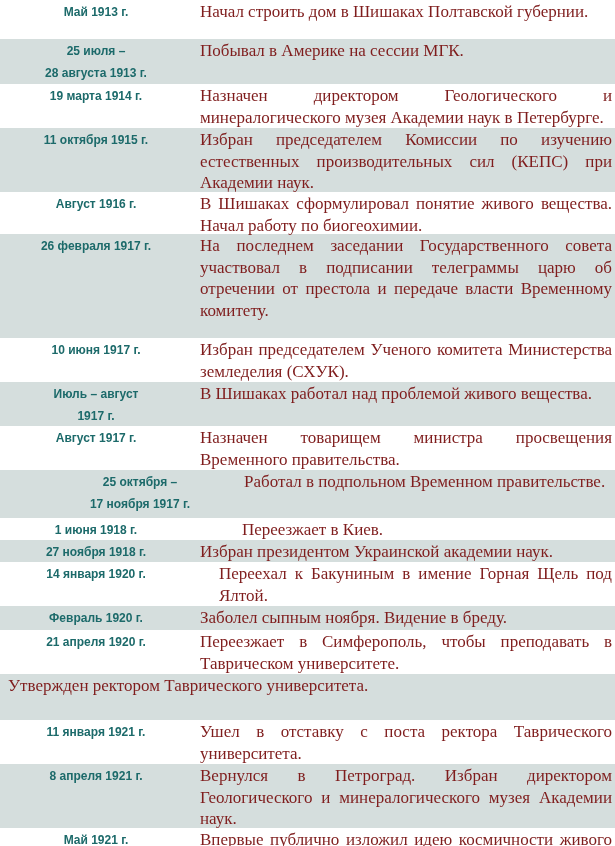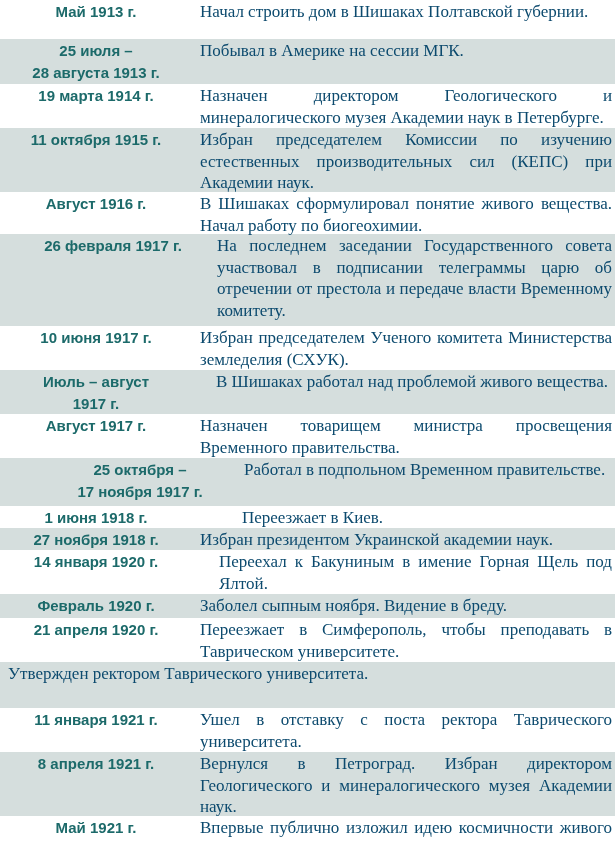--- a/index.html
+++ b/index.html
@@ -4,29 +4,29 @@
 <style>
   html, body { margin: 0; padding: 0; background: #ffffff; }
   body { width: 615px; height: 846px; overflow: hidden; }
   .table { width: 615px; }
   .row { display: flex; box-sizing: border-box; align-items: flex-start; }
   .row.shaded { background: #d5dedd; }
   .date {
     width: 192px; flex: 0 0 192px; box-sizing: border-box;
     text-align: center;
     font-family: "Liberation Sans", "DejaVu Sans", sans-serif;
-    font-weight: bold; font-size: 15px; line-height: 22px;
+    font-weight: bold; font-size: 12px; line-height: 22px;
     color: #1c6a6a; padding-top: 1px;
     white-space: pre-line;
   }
   .text {
     flex: 1 1 auto; box-sizing: border-box;
     padding-left: 8px; padding-right: 3px;
     font-family: "Liberation Serif", "DejaVu Serif", serif;
-    font-size: 17px; line-height: 21.5px; color: #0c4a6e;
+    font-size: 17px; line-height: 21.5px; color: #7f1d1d;
     text-align: justify; padding-top: 1px;
   }
 </style>
 </head>
 <body>
 
 <div class="table" id="table">
     <div class="row" style="height: 39px;">
       <div class="date">Май 1913 г.</div>
       <div class="text">Начал строить дом в Шишаках Полтавской губернии.</div>
@@ -41,29 +41,29 @@
       <div class="text">Назначен директором Геологического и минералогического музея Академии наук в Петербурге.</div>
     </div>
     <div class="row shaded" style="height: 64px;">
       <div class="date">11 октября 1915 г.</div>
       <div class="text">Избран председателем Комиссии по изучению естественных производительных сил (КЕПС) при Академии наук.</div>
     </div>
     <div class="row" style="height: 42px;">
       <div class="date">Август 1916 г.</div>
       <div class="text">В Шишаках сформулировал понятие живого вещества. Начал работу по биогеохимии.</div>
     </div>
-    <div class="row shaded" style="height: 92px; padding-left: 17px;">
+    <div class="row shaded" style="height: 104px;">
       <div class="date">26 февраля 1917 г.</div>
       <div class="text">На последнем заседании Государственного совета участвовал в подписании телеграммы царю об отречении от престола и передаче власти Временному комитету.</div>
     </div>
     <div class="row" style="height: 44px;">
       <div class="date">10 июня 1917 г.</div>
       <div class="text">Избран председателем Ученого комитета Министерства земледелия (СХУК).</div>
     </div>
-    <div class="row shaded" style="height: 44px; gap: 16px;">
+    <div class="row shaded" style="height: 44px;">
       <div class="date">Июль – август
 1917 г.</div>
       <div class="text">В Шишаках работал над проблемой живого вещества.</div>
     </div>
     <div class="row" style="height: 44px;">
       <div class="date">Август 1917 г.</div>
       <div class="text">Назначен товарищем министра просвещения Временного правительства.</div>
     </div>
     <div class="row shaded" style="height: 48px; padding-left: 44px;">
       <div class="date">25 октября –

